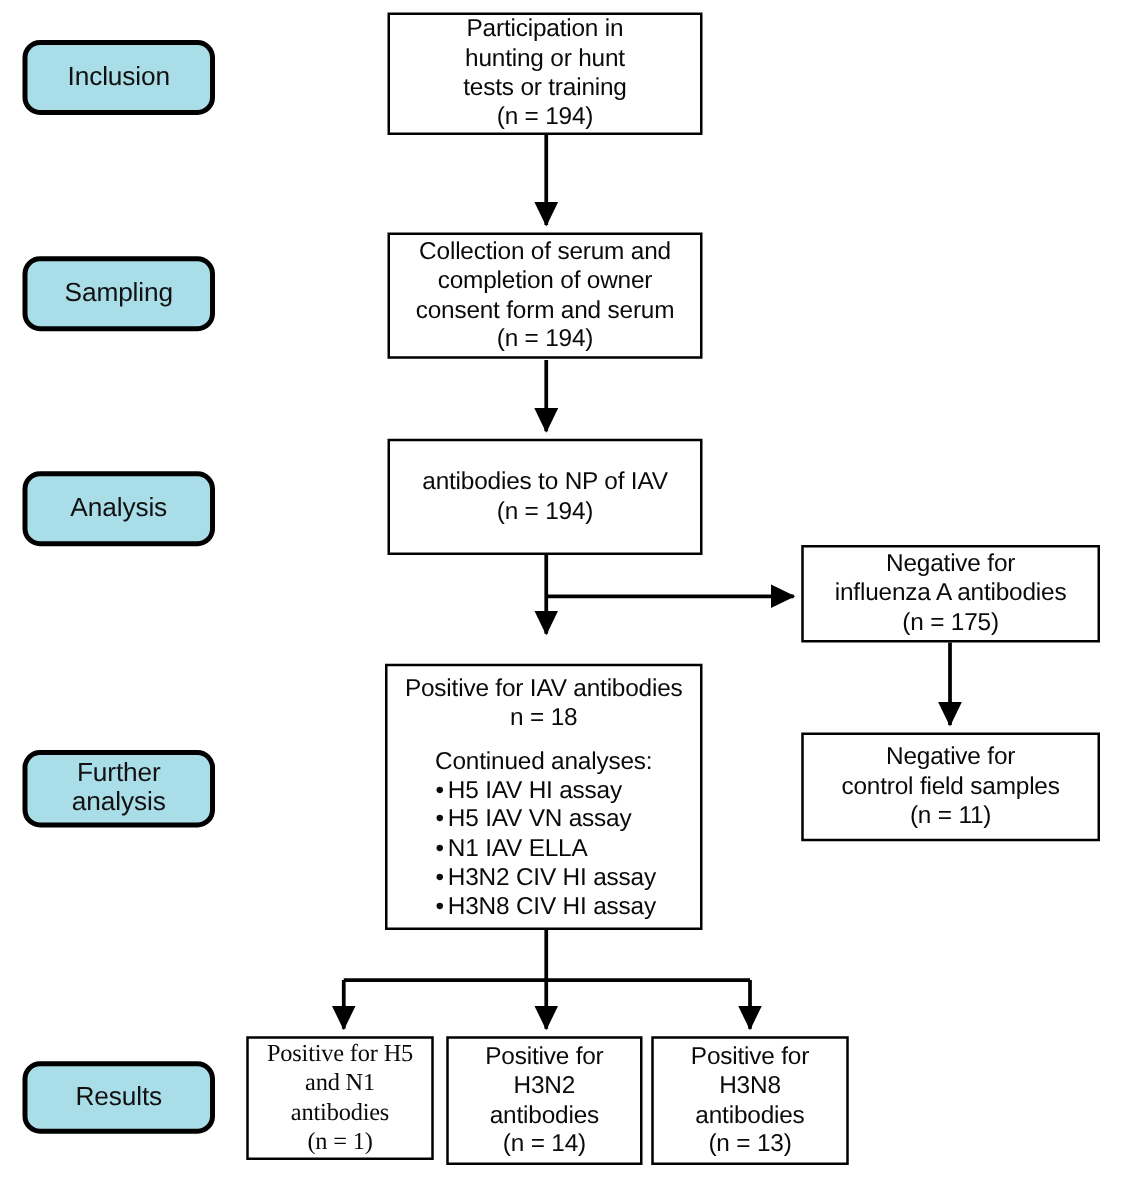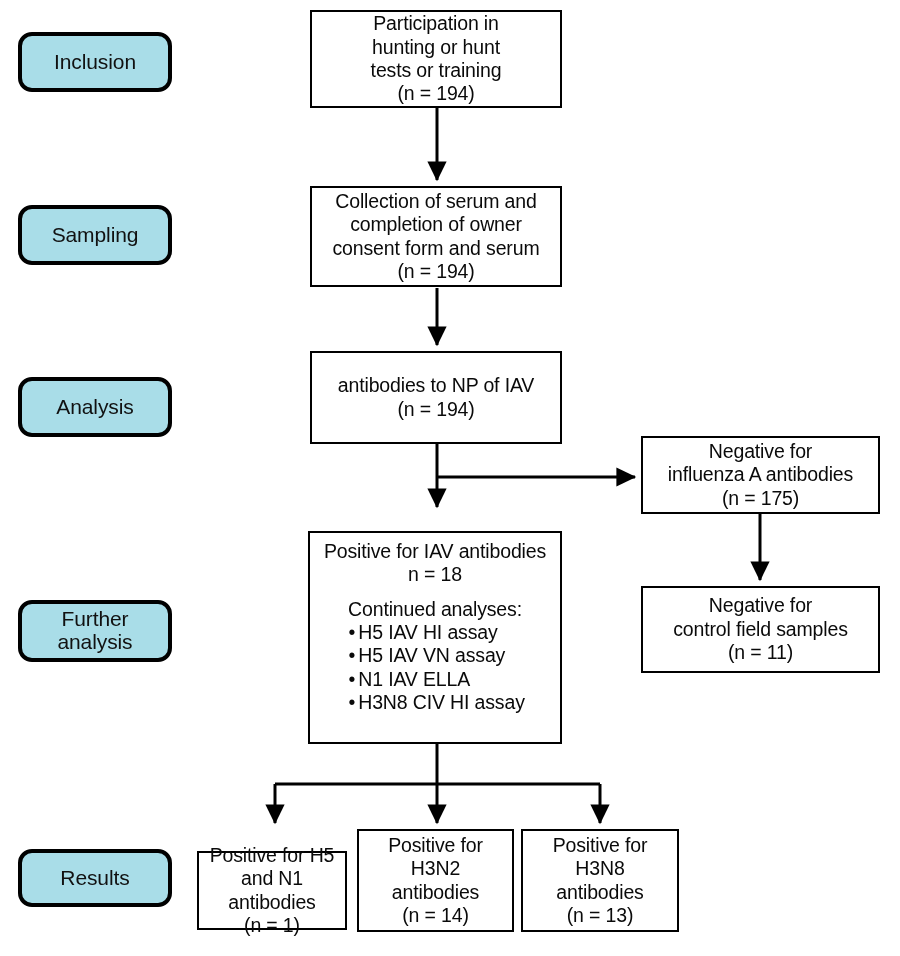--- a/index.html
+++ b/index.html
@@ -191,26 +191,29 @@
       <li>
         <span class="dot">•</span><span>H5 IAV HI assay</span>
       </li>
       <li>
         <span class="dot">•</span><span>H5 IAV VN assay</span>
       </li>
       <li>
         <span class="dot">•</span><span>N1 IAV ELLA</span>
       </li>
       <li>
+        <span class="dot">•</span><span>H3N2 CIV HI assay</span>
+      </li>
+      <li>
         <span class="dot">•</span><span>H3N8 CIV HI assay</span>
       </li>
     </ul>
   </div>
 
-  <div class="node-box" style="left:197px; top:851px; width:150px; height:79px;">
+  <div class="node-box" style="left:197px; top:829px; width:150px; height:99px;font-family:Liberation Serif, serif;">
     <span class="line">Positive for H5</span>
     <span class="line">and N1</span>
     <span class="line">antibodies</span>
     <span class="line">(n = 1)</span>
   </div>
 
   <div class="node-box" style="left:357px; top:829px; width:157px; height:103px;">
     <span class="line">Positive for</span>
     <span class="line">H3N2</span>
     <span class="line">antibodies</span>

